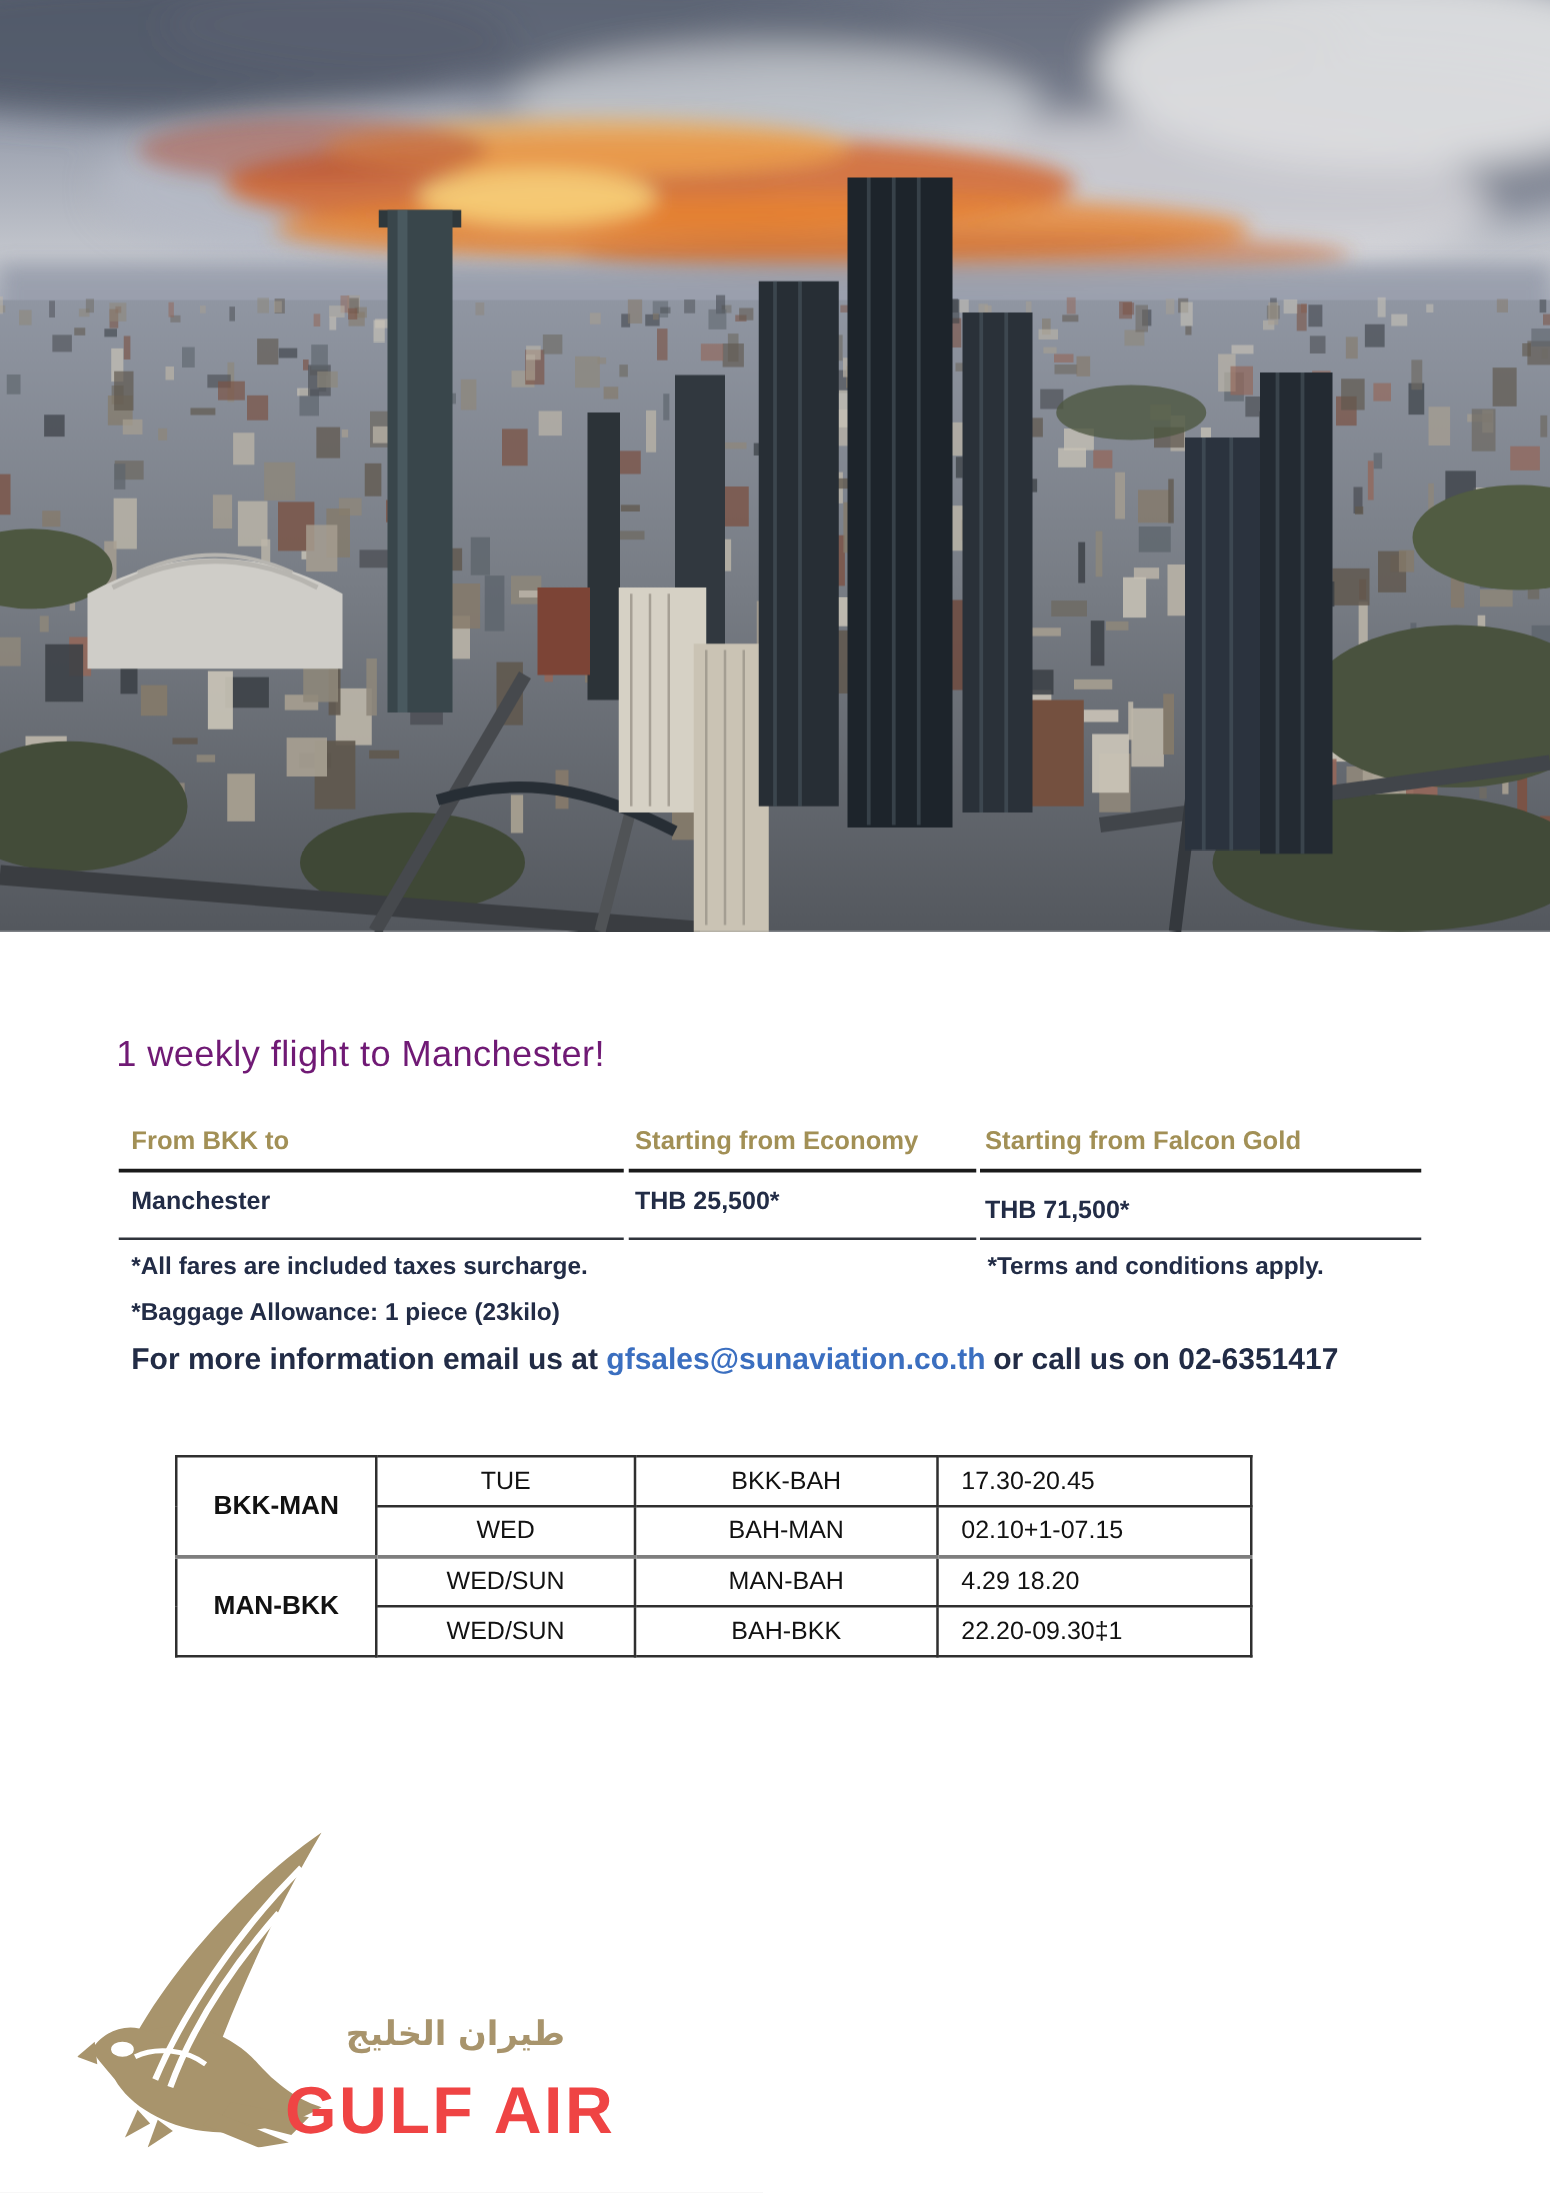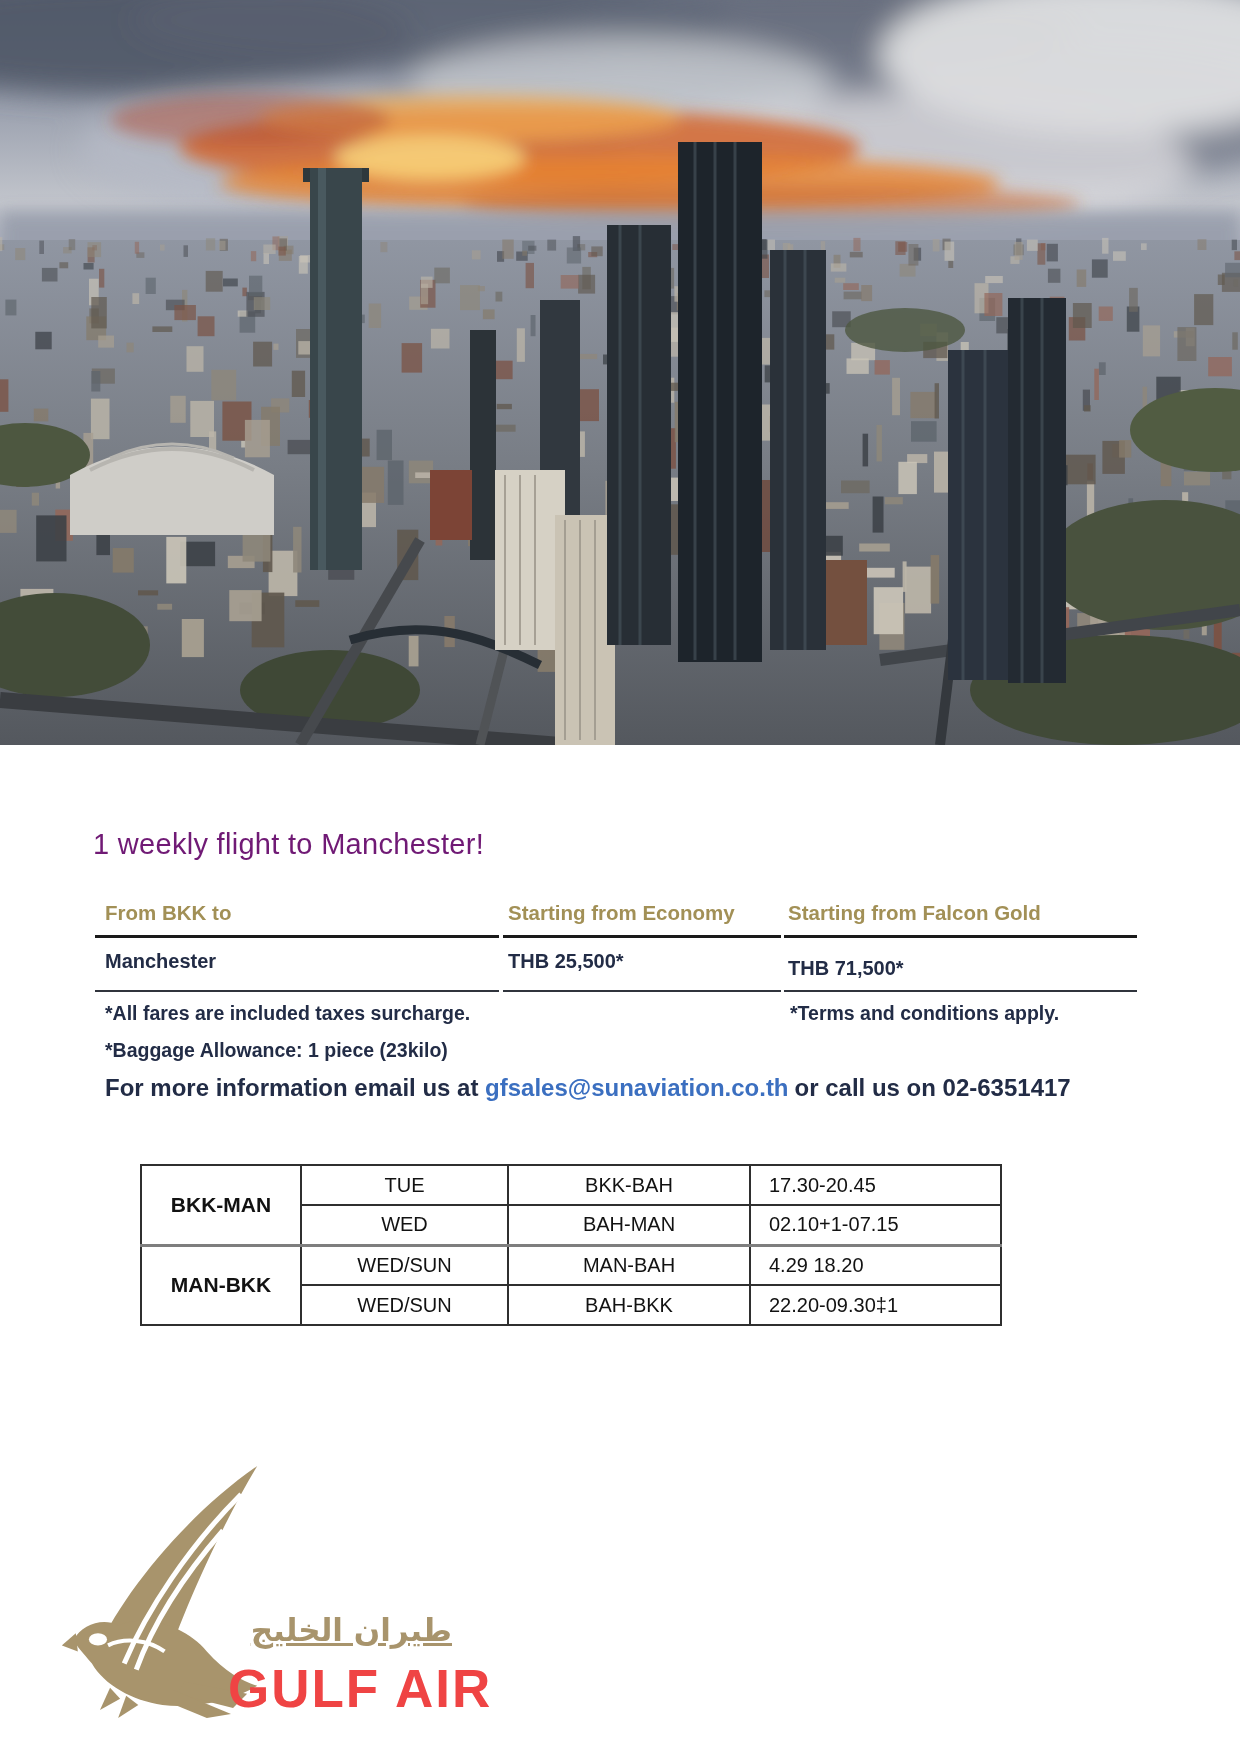--- a/index.html
+++ b/index.html
@@ -51,23 +51,22 @@
     font-size:20px; color:#121212;
   }
   table.schedule td { border:2px solid #2f2f2f; height:40px; text-align:center; vertical-align:middle; }
   table.schedule td.grp { font-weight:bold; font-size:21px; }
   table.schedule td.time { text-align:left; padding-left:18px; }
   table.schedule tr.section td { border-top:3px solid #7e7e7e; }
 
   .falcon { position:absolute; left:62px; top:1466px; width:205px; height:252px; }
   .logo-arabic {
     position:absolute; left:230px; top:1612px; width:222px;
-    text-align:right; font-size:31px; font-weight:bold; color:#a8946c;
+    text-align:right; font-size:27px; font-weight:bold; color:#a8946c;
     font-family:"DejaVu Sans", sans-serif;
-    text-decoration:underline;
   }
   .logo-name {
     position:absolute; left:228px; top:1658px;
     font-size:53px; font-weight:bold; letter-spacing:2px; color:#ef4444;
   }
 </style>
 </head>
 <body>
 
 <div class="page">

